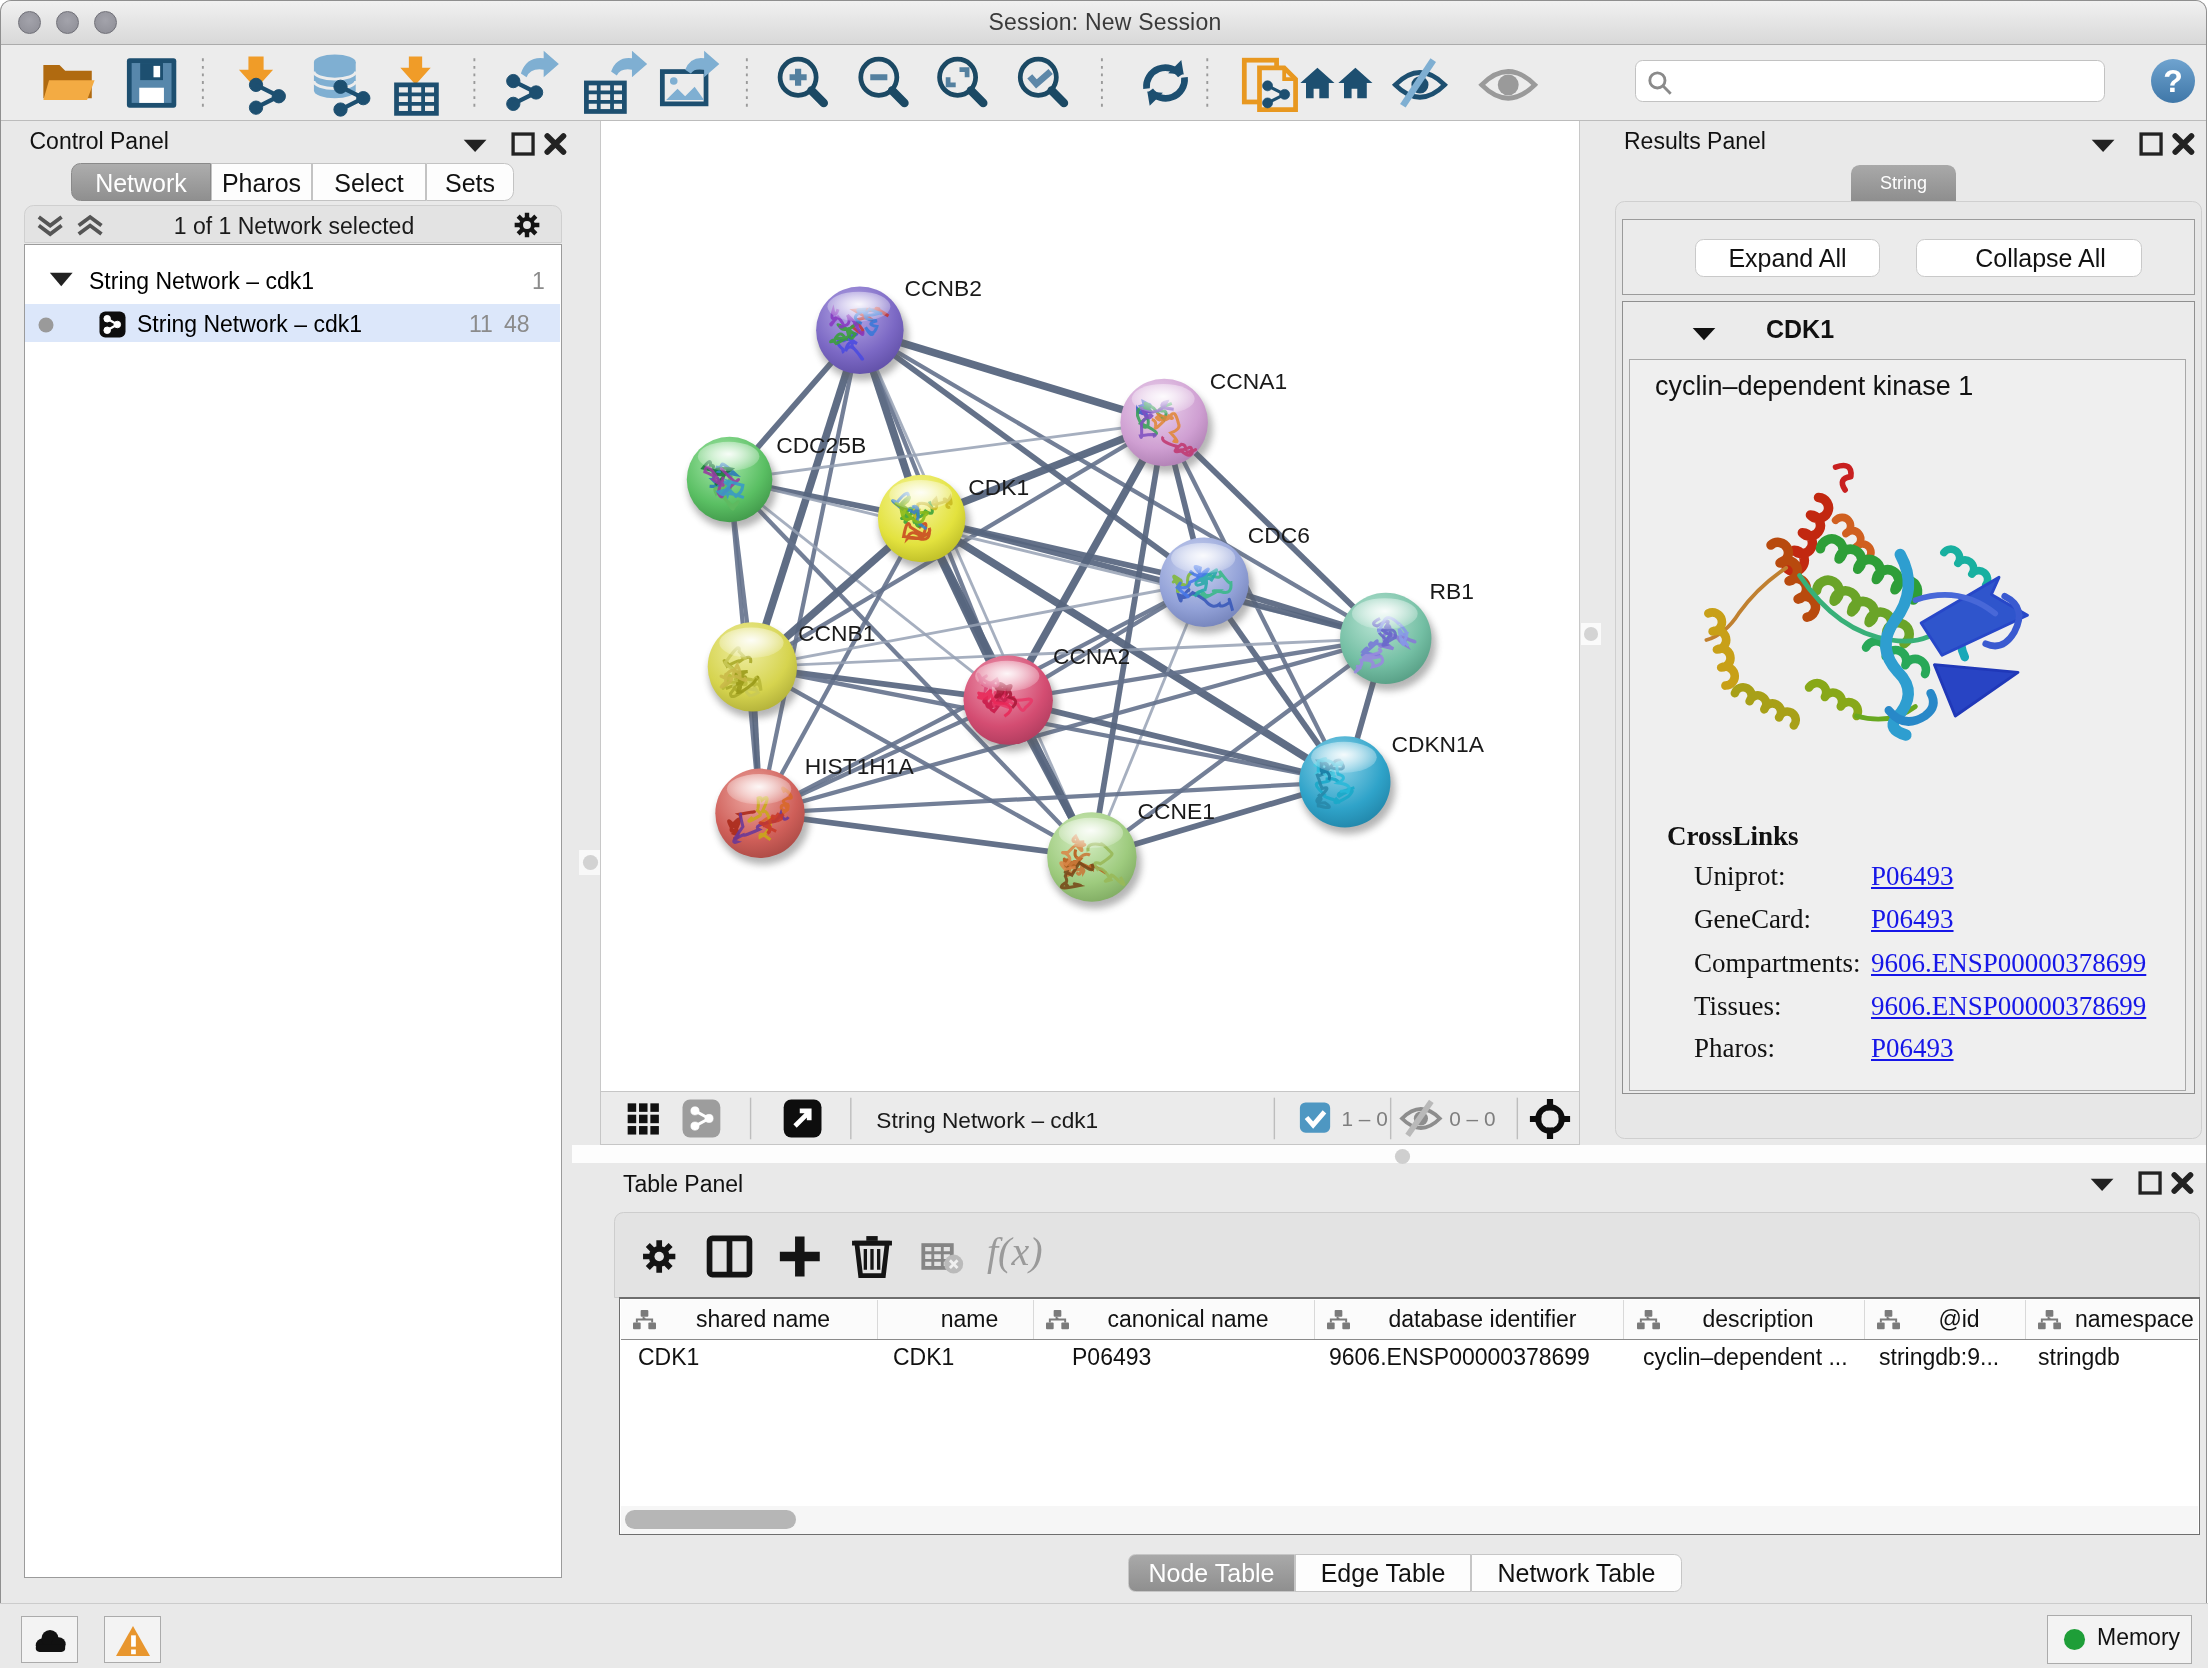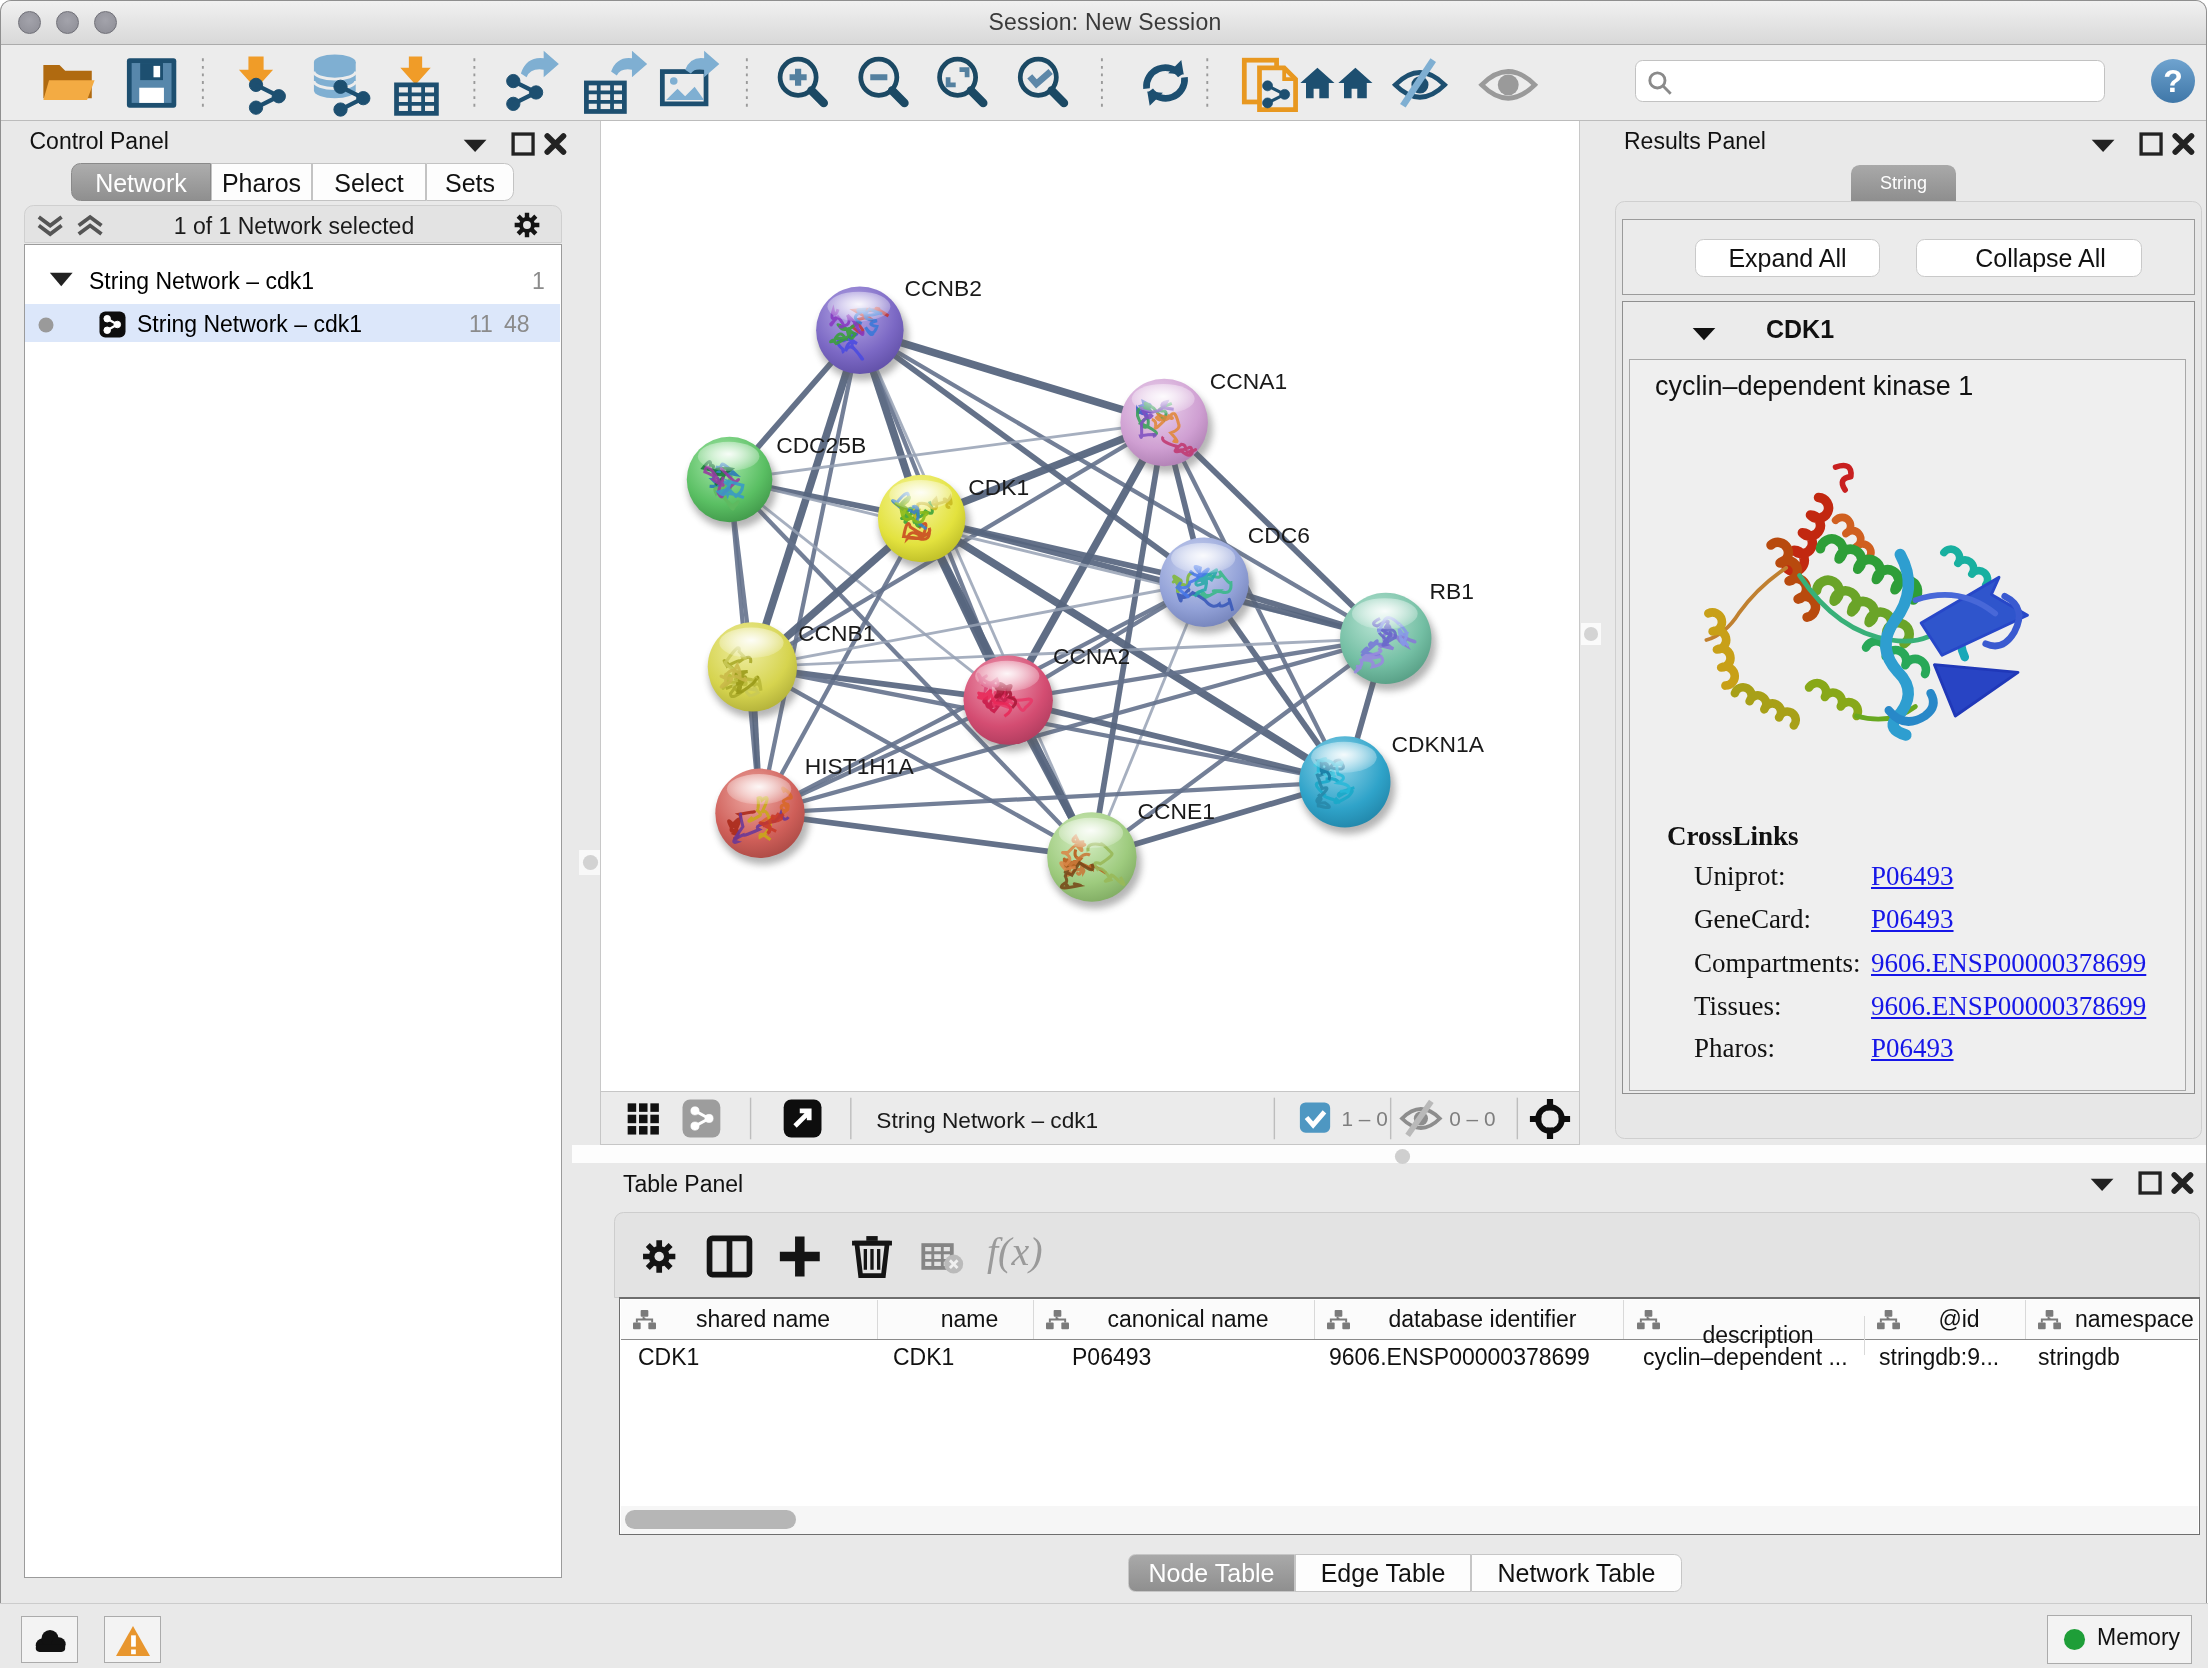--- a/index.html
+++ b/index.html
@@ -736,21 +736,21 @@
           <rect x="9" y="1" width="8" height="7" rx="1"></rect>
           <rect x="1" y="14" width="8" height="7" rx="1"></rect>
           <rect x="17" y="14" width="8" height="7" rx="1"></rect>
           <path d="M12 8 v4 M5 14 v-3 h16 v3 M13 9 v3" stroke="#7b7b7b" stroke-width="2" fill="none"></path>
         </g>
       </svg>
       <div class="th" style="left:0;width:257px;">shared name</div>
       <div class="th" style="left:257px;width:156px;">name</div>
       <div class="th" style="left:413px;width:281px;">canonical name</div>
       <div class="th" style="left:693px;width:310px;">database identifier</div>
-      <div class="th" style="left:1003px;width:241px;margin-top:16px;">description</div>
+      <div class="th" style="left:1003px;width:241px;">description</div>
       <div class="th" style="left:1244px;width:161px;">@id</div>
       <div class="th" style="left:1405px;width:172px;border-right:none;text-align:left;padding-left:49px;">namespace</div>
     </div>
     <div class="td" style="left:638px;">CDK1</div>
     <div class="td" style="left:893px;">CDK1</div>
     <div class="td" style="left:1072px;">P06493</div>
     <div class="td" style="left:1329px;">9606.ENSP00000378699</div>
     <div class="td" style="left:1643px;">cyclin–dependent ...</div>
     <div class="td" style="left:1879px;">stringdb:9...</div>
     <div class="td" style="left:2038px;">stringdb</div>

